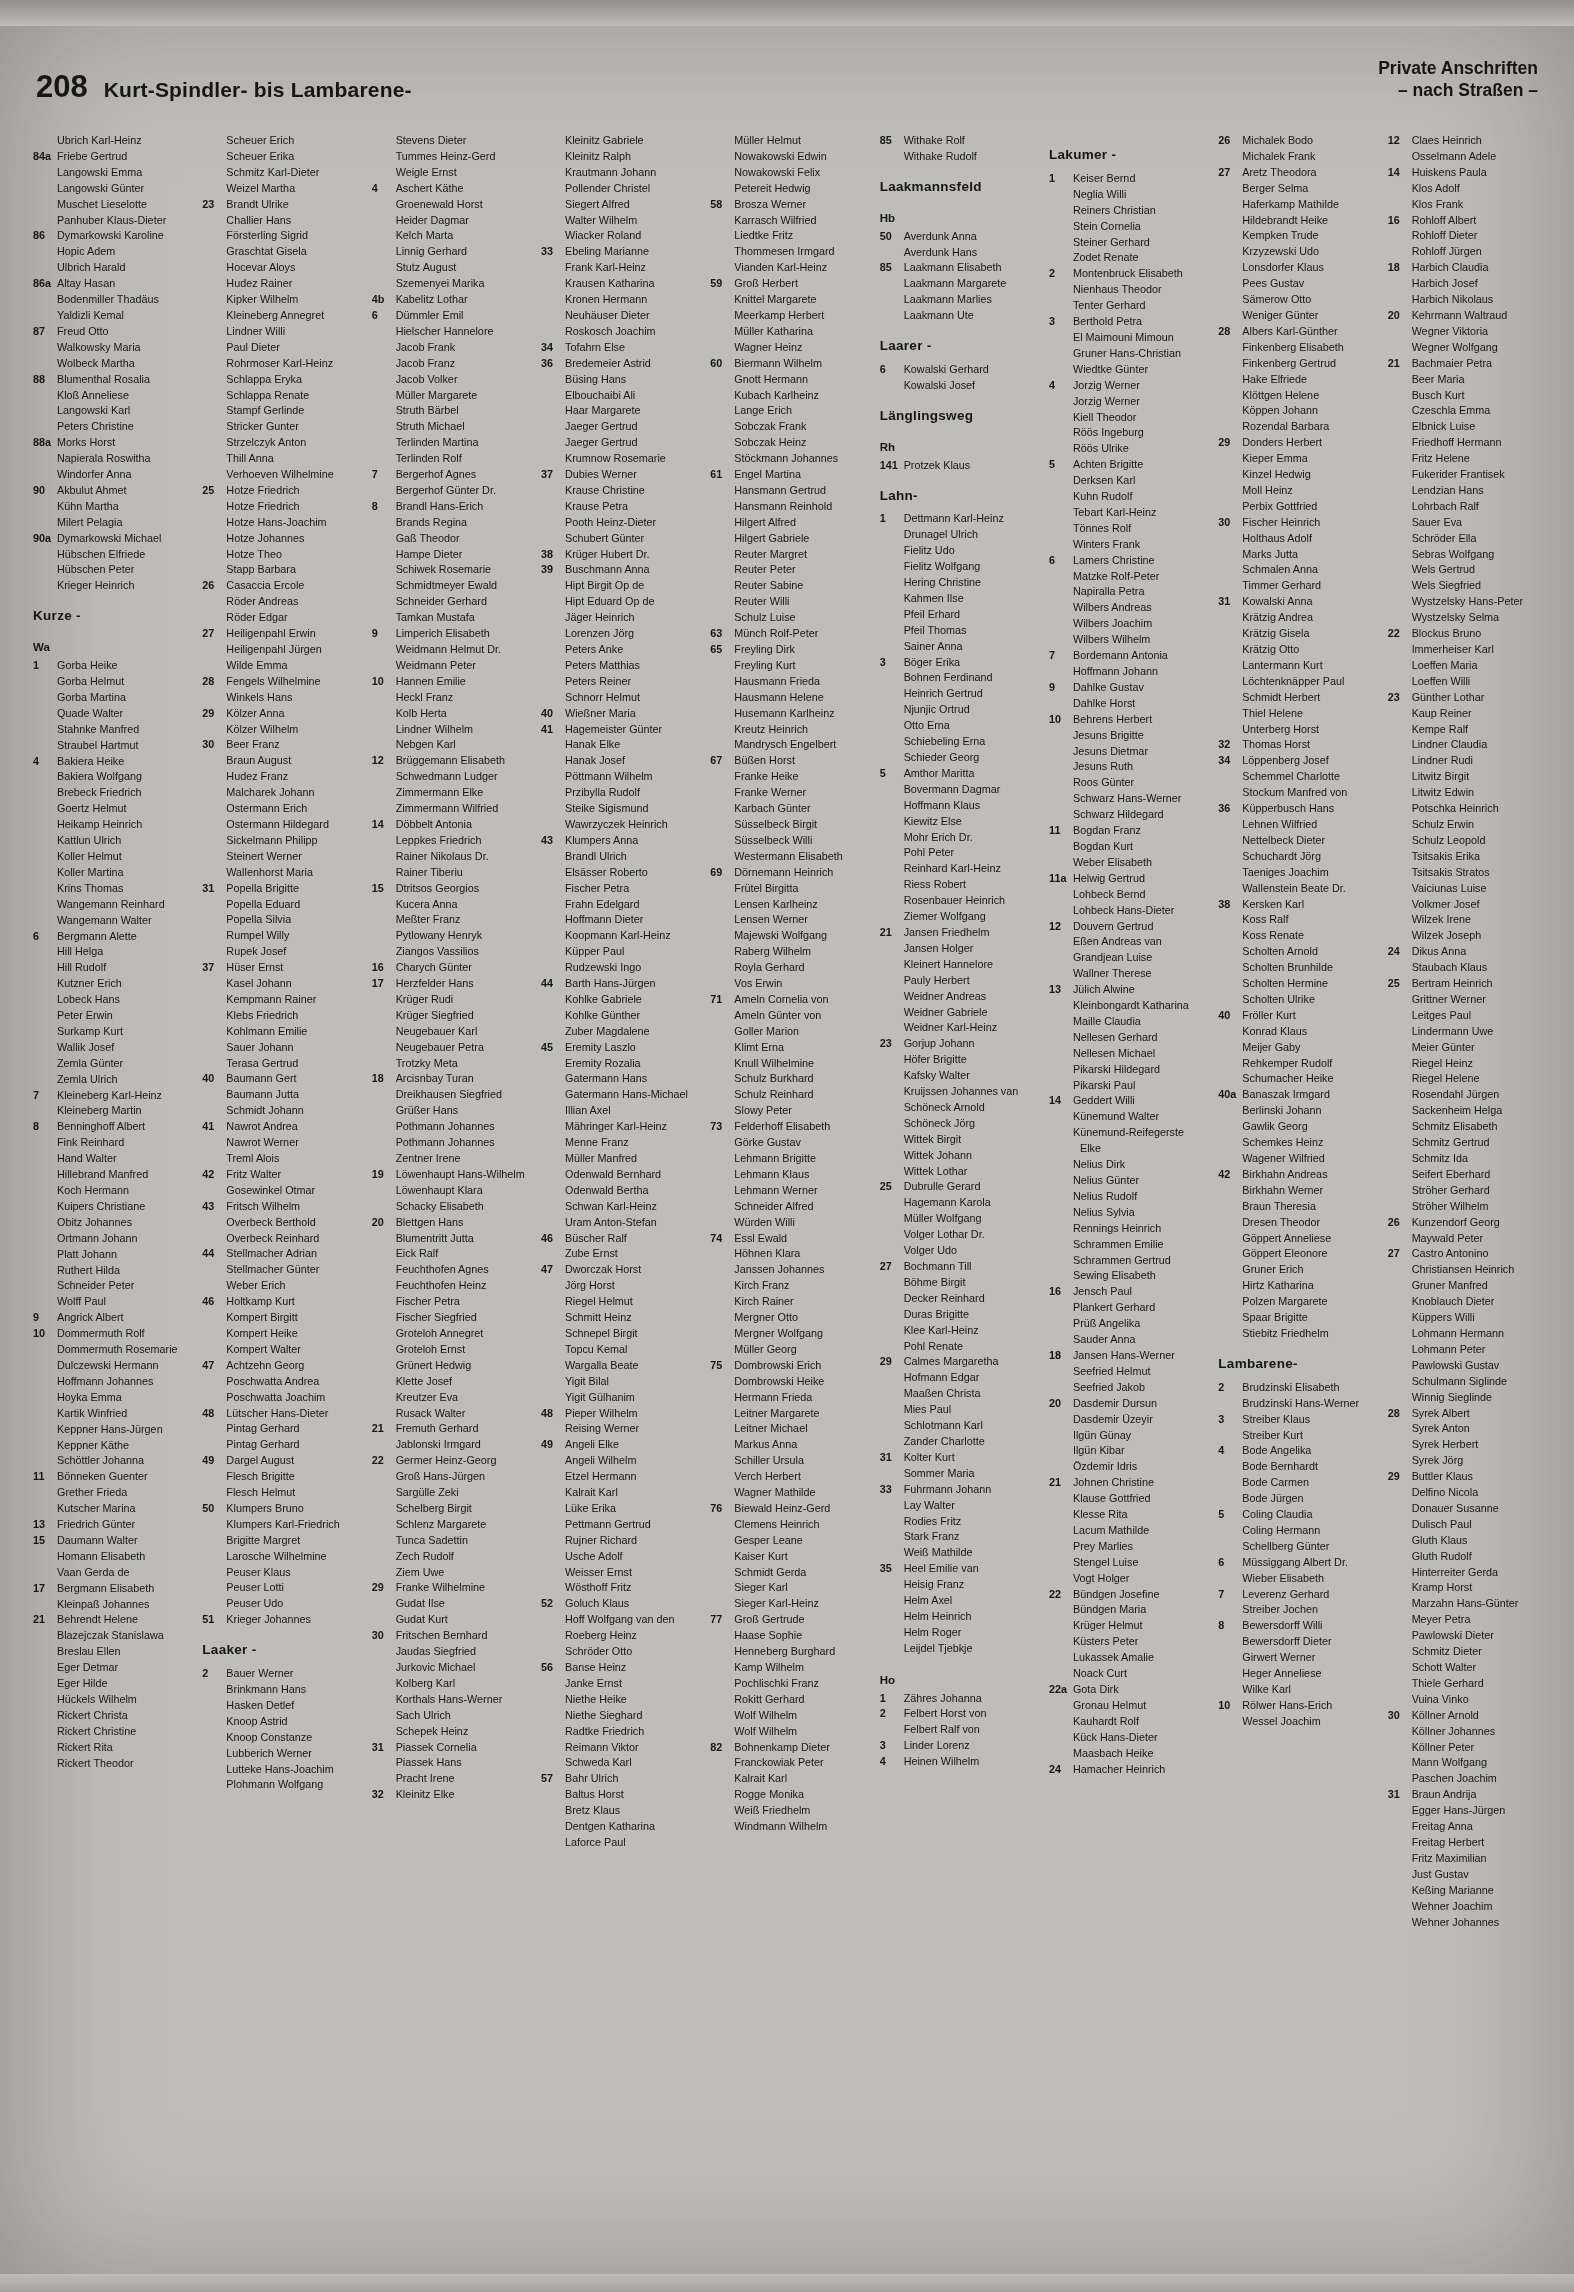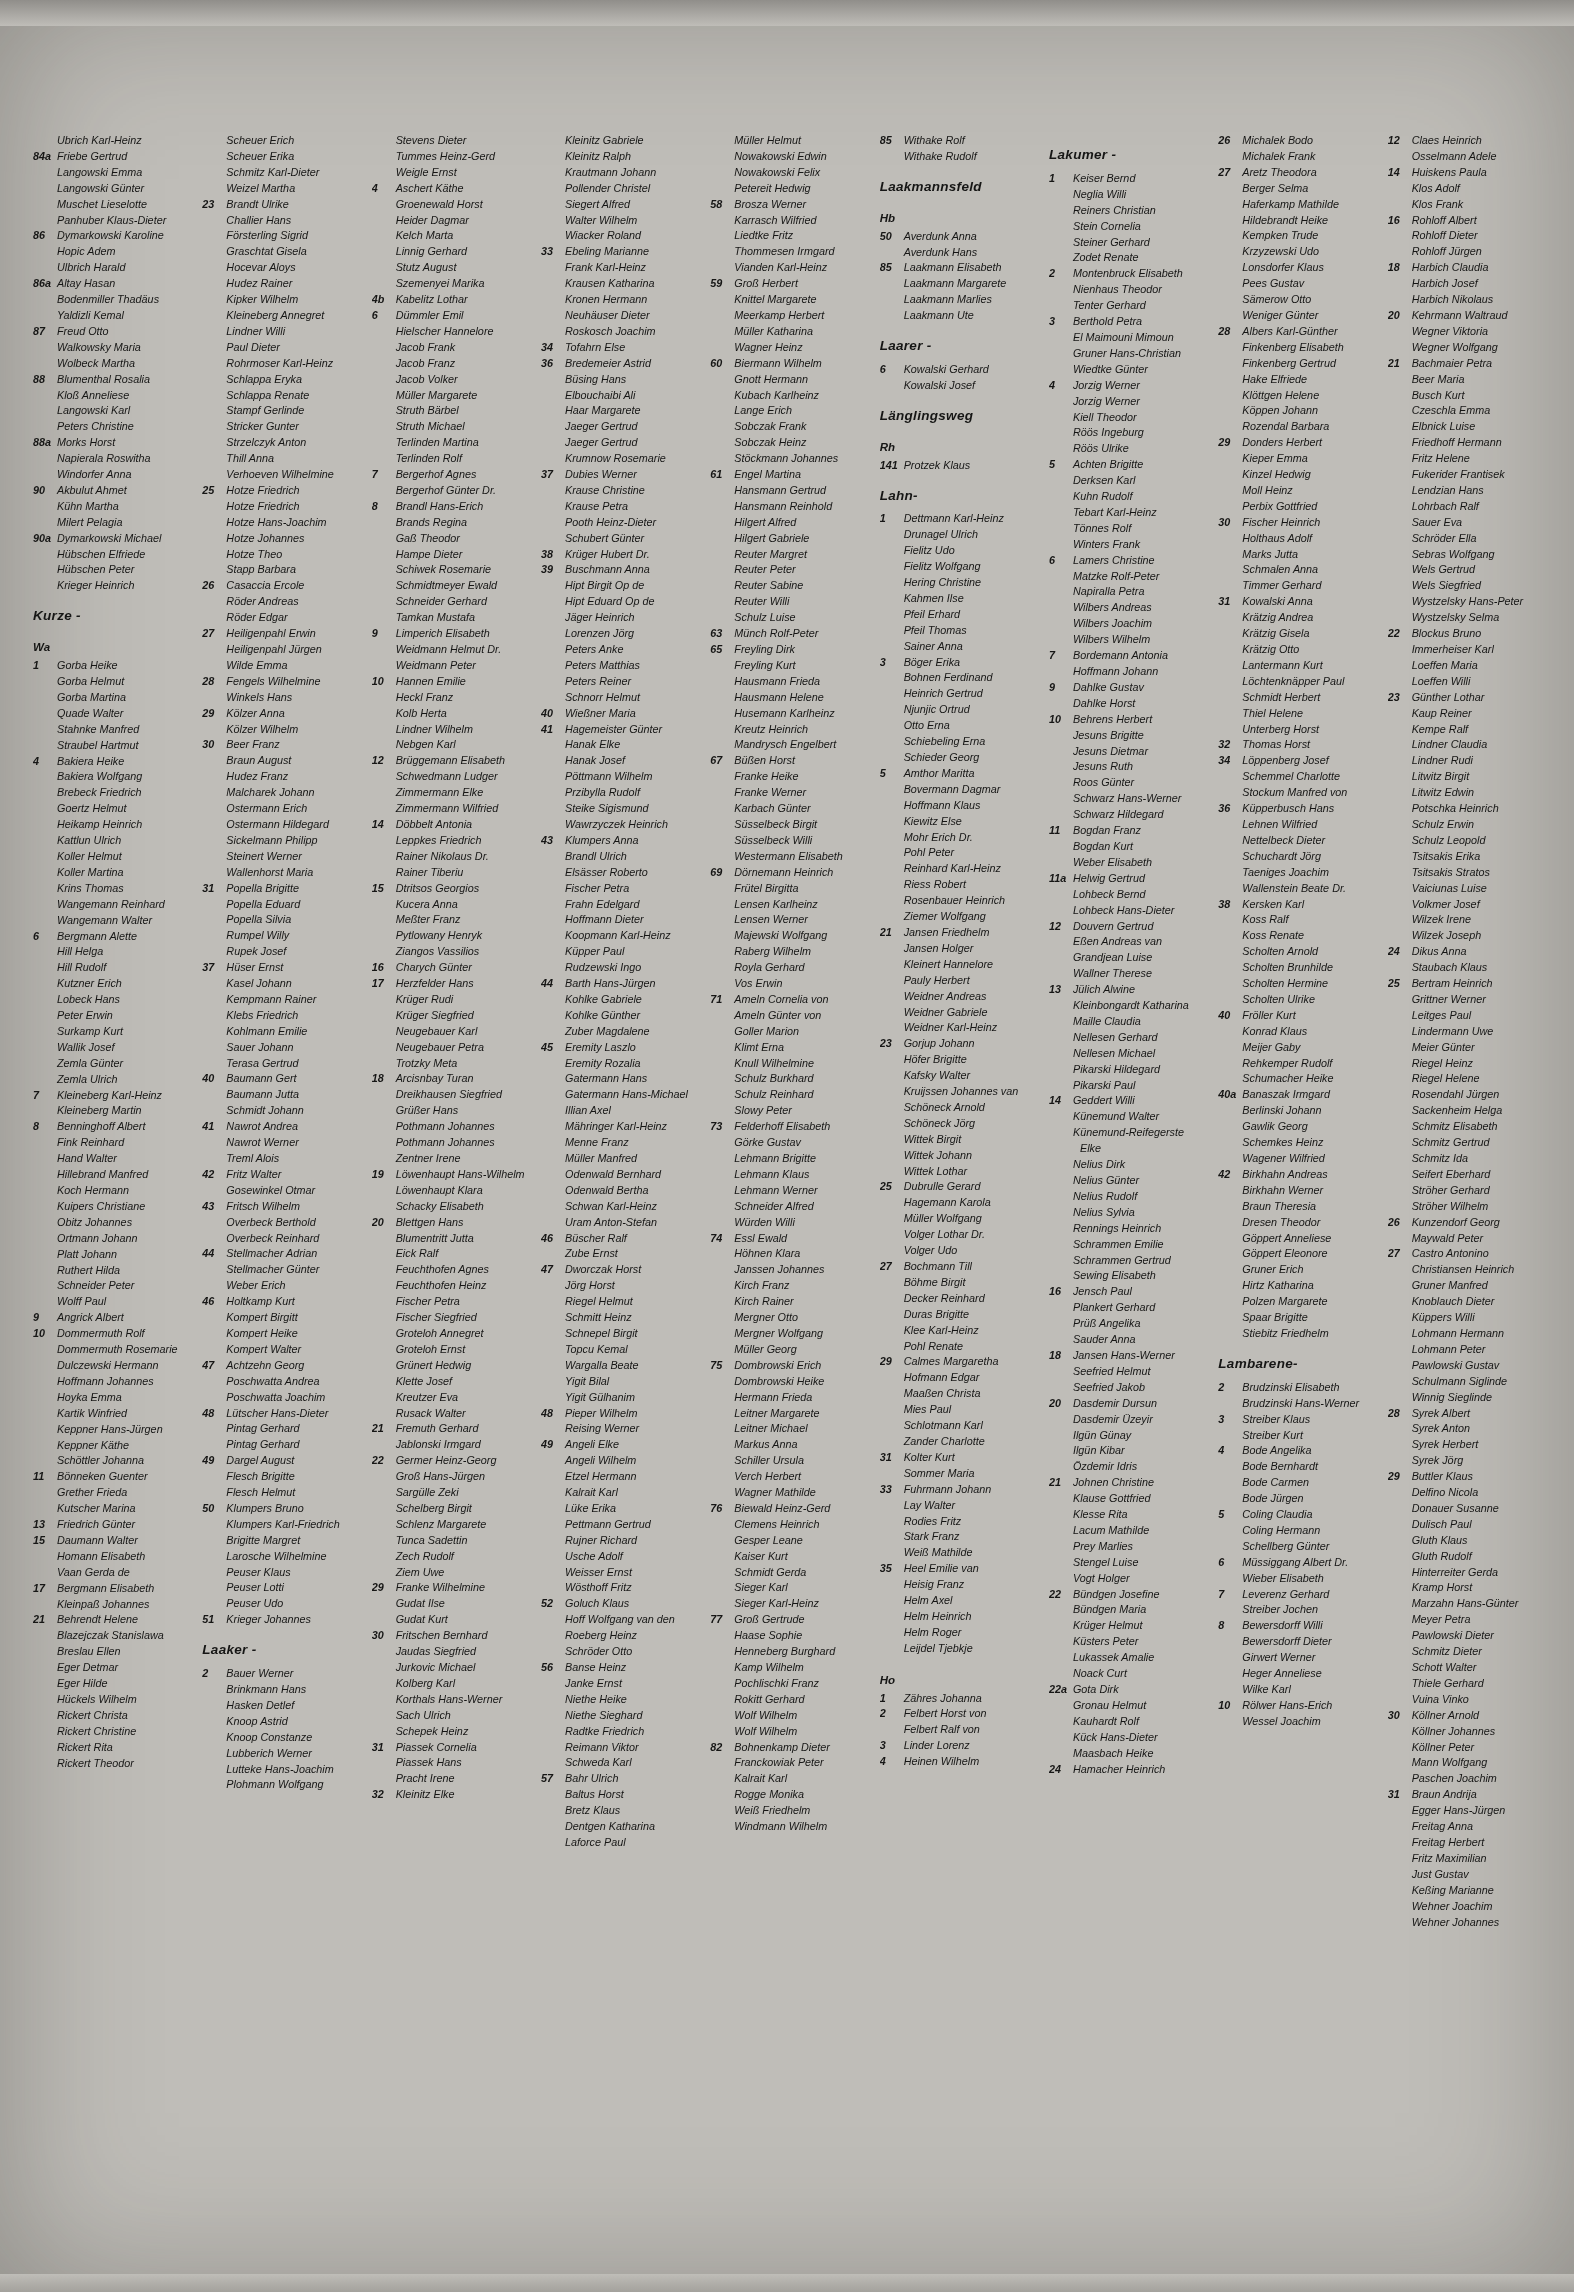--- a/index.html
+++ b/index.html
@@ -13,37 +13,47 @@
     background:linear-gradient(#908e8a,#bfbdb8);}
   .scan-edge-bottom{position:absolute;bottom:0;left:0;right:0;height:18px;
     background:linear-gradient(#bfbdb8,#a3a19c);}
   .header{position:absolute;top:58px;left:36px;right:36px;
     display:flex;justify-content:space-between;align-items:flex-end;}
   .h-left{display:flex;align-items:baseline;gap:16px;}
   .page-num{font-size:31px;font-weight:bold;line-height:1;}
   .page-title{font-size:21px;font-weight:bold;letter-spacing:.2px;}
   .h-right{text-align:right;font-weight:bold;font-size:17.5px;line-height:1.25;}
   .grid{position:absolute;top:133px;left:33px;right:30px;bottom:152px;
-    display:flex;gap:13px;overflow:hidden;font-style:italic;}
+    display:flex;gap:13px;overflow:hidden;}
   .col{flex:1 1 0;font-size:10.8px;line-height:15.9px;overflow:hidden;min-width:0;}
   .entry{display:flex;align-items:flex-start;}
   .num{flex:0 0 24px;font-weight:bold;}
   .nm{flex:1;padding-left:7px;text-indent:-7px;min-width:0;}
   .street-header{font-weight:bold;font-size:13.5px;margin:14px 0 8px;letter-spacing:.3px;}
   .sub{font-weight:bold;font-size:11.5px;margin:16px 0 2px;}
   .footer{position:absolute;left:0;right:0;bottom:54px;text-align:center;
     font-family:"Liberation Serif",serif;font-weight:bold;font-style:italic;
     font-size:38px;letter-spacing:3px;white-space:nowrap;}
 </style>
 </head>
 <body>
 
 <div class="page">
   <div class="scan-edge-top"></div>
 
+  <div class="header">
+    <div class="h-left">
+      <span class="page-num">208</span>
+      <span class="page-title">Kurt-Spindler- bis Lambarene-</span>
+    </div>
+    <div class="h-right">
+      <div>Private Anschriften</div>
+      <div>– nach Straßen –</div>
+    </div>
+  </div>
 
   <div class="grid" id="grid">
       <div class="col">
         <div class="entry">
           <span class="num"></span>
           <span class="nm">Ubrich Karl-Heinz</span>
         </div>
         <div class="entry">
           <span class="num">84a</span>
           <span class="nm">Friebe Gertrud</span>

